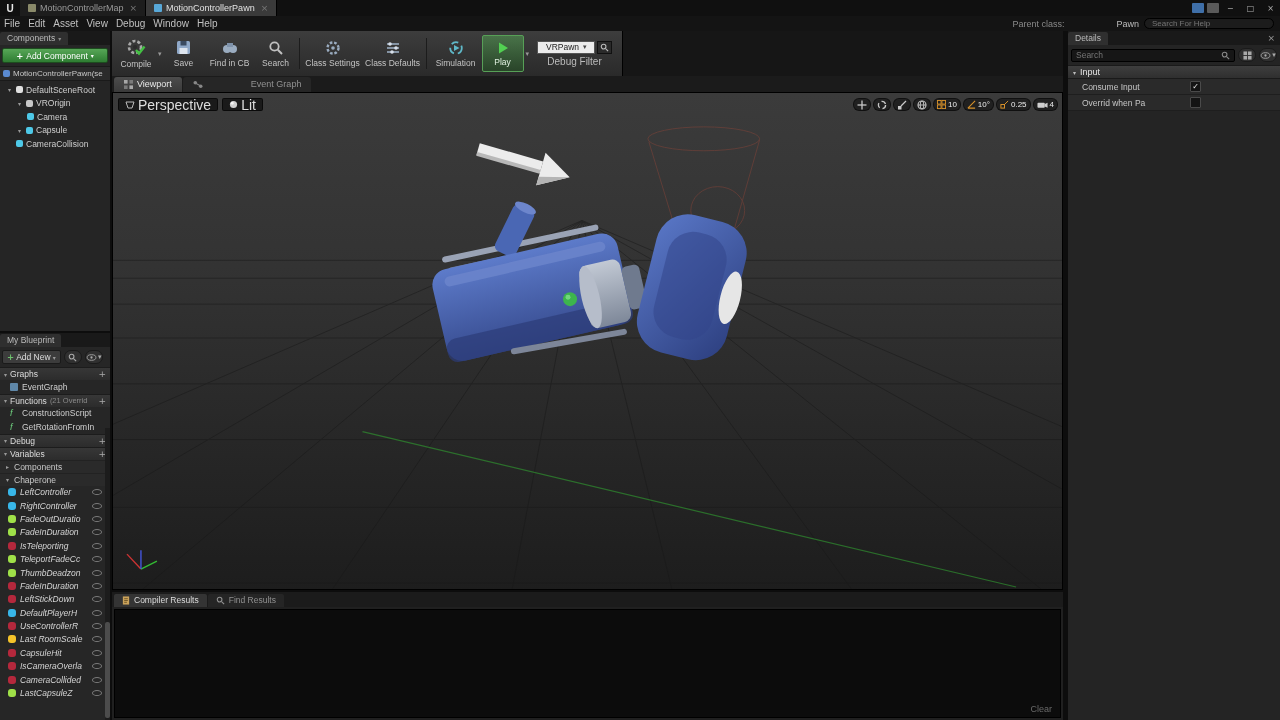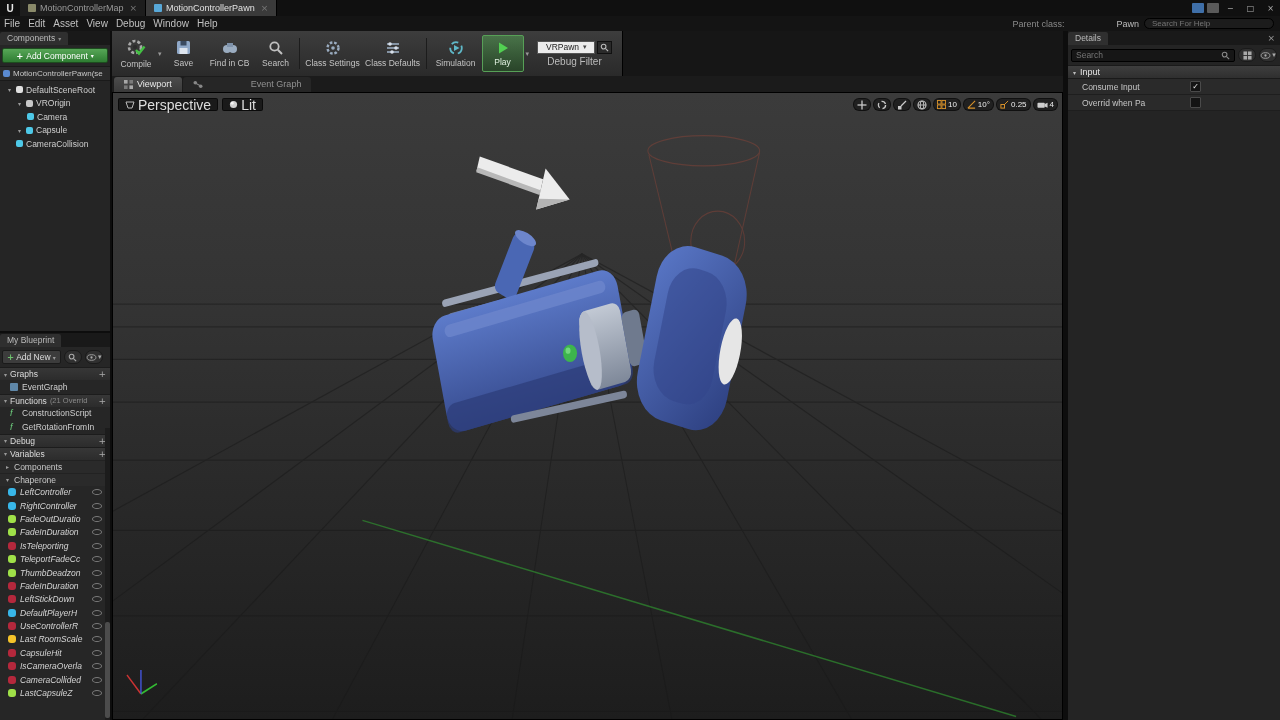--- a/index.html
+++ b/index.html
@@ -627,20 +627,43 @@
       <div class="vp-ibtn">
         <svg width="11" height="8" viewBox="0 0 12 8">
             <rect x="0.5" y="1.5" width="8" height="5.5" rx="1" fill="#cfcfcf"></rect>
             <polygon points="8.5,3 11.5,1.5 11.5,7 8.5,5.5" fill="#cfcfcf"></polygon>
           </svg>
         <span class="vp-val">4</span>
       </div>
     </div>
   </div>
 
+  <div class="bottompanel">
+    <div class="btabs">
+      <div class="btab active">
+        <svg width="8" height="9" viewBox="0 0 8 10">
+            <rect x="0.5" y="0.5" width="7" height="9" fill="#caa25a"></rect>
+            <line x1="2" y1="3" x2="6" y2="3" stroke="#6a5226" stroke-width="1"></line>
+            <line x1="2" y1="5" x2="6" y2="5" stroke="#6a5226" stroke-width="1"></line>
+            <line x1="2" y1="7" x2="5" y2="7" stroke="#6a5226" stroke-width="1"></line>
+          </svg>
+        <span>Compiler Results</span>
+      </div>
+      <div class="btab inactive">
+        <svg width="9" height="9" viewBox="0 0 10 10">
+            <circle cx="4" cy="4" r="2.6" fill="none" stroke="#909090" stroke-width="1.2"></circle>
+            <line x1="6.2" y1="6.2" x2="9" y2="9" stroke="#909090" stroke-width="1.2"></line>
+          </svg>
+        <span>Find Results</span>
+      </div>
+    </div>
+    <div class="bcontent">
+      <span class="clear-btn">Clear</span>
+    </div>
+  </div>
 </div>
 
 <div class="rightcol">
   <div class="details-tabrow">
     <div class="panel-tab">
       <span>Details</span>
     </div>
     <span class="details-close glyph">×</span>
   </div>
   <div class="details-search">

